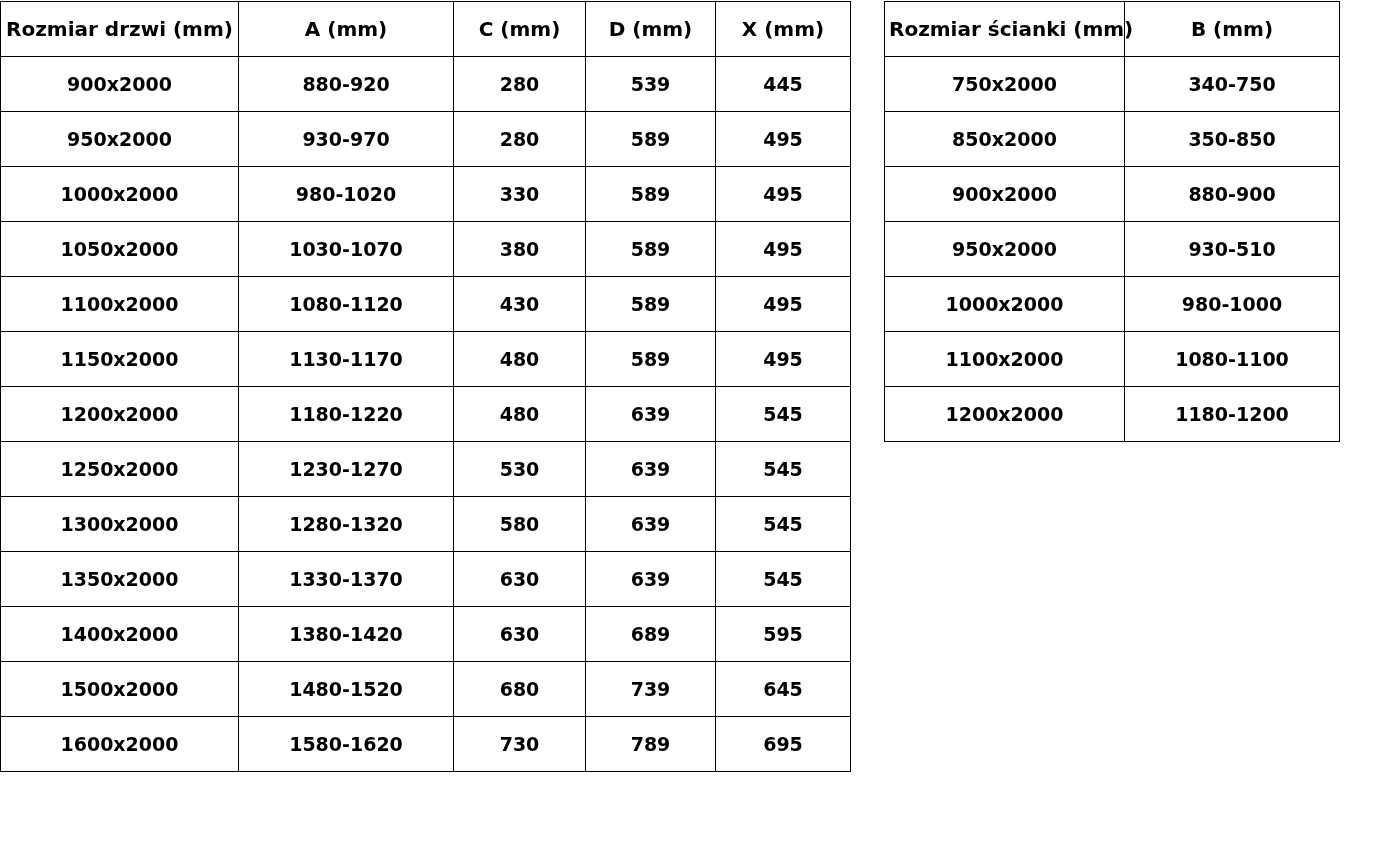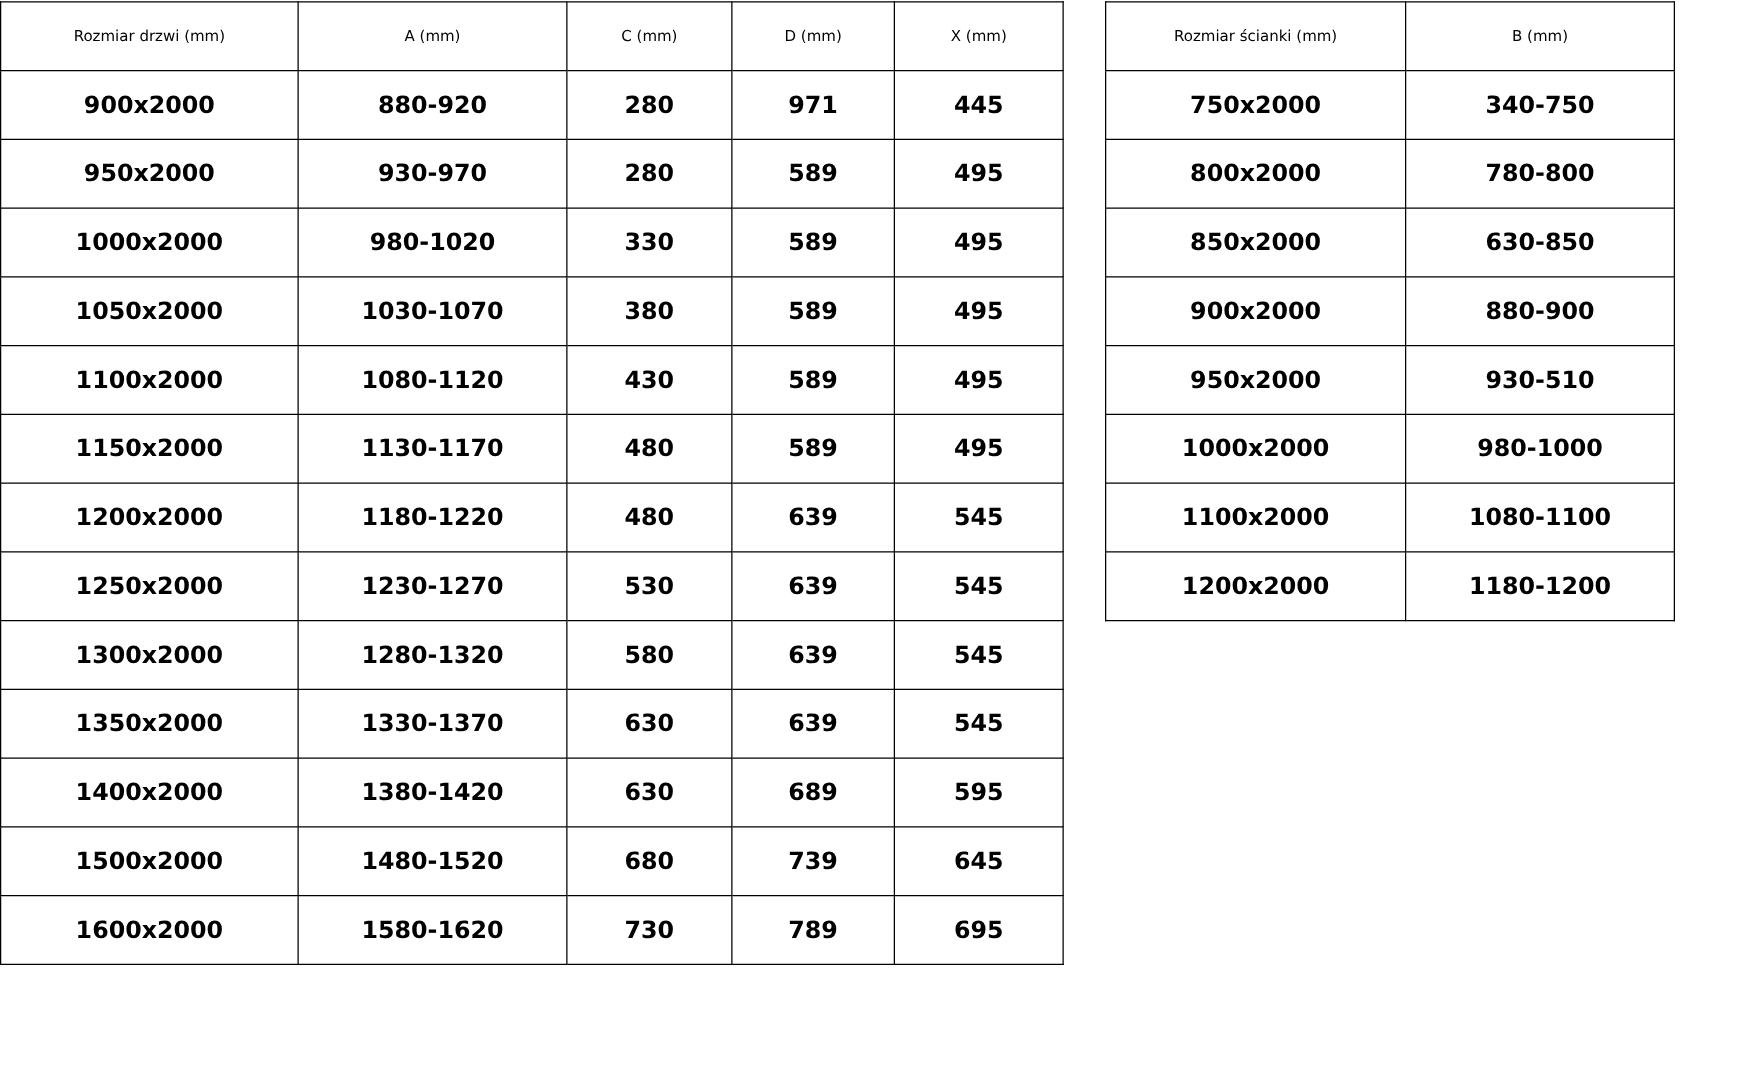--- a/index.html
+++ b/index.html
@@ -27,22 +27,22 @@
   td, th {
     border: 1px solid #000000;
     text-align: center;
     vertical-align: middle;
     font-size: 19px;
     height: 54px;
     padding: 0 4px;
     white-space: nowrap;
   }
   thead th {
-    font-weight: normal;
-    font-size: 12px;
+    font-weight: bold;
+    font-size: 20px;
     text-align: center;
   }
   tbody td {
     font-weight: bold;
   }
 
   
   #doors-table {
     position: absolute;
     left: 0px;
@@ -85,21 +85,21 @@
         <th>C (mm)</th>
         <th>D (mm)</th>
         <th>X (mm)</th>
       </tr>
     </thead>
     <tbody>
       <tr>
         <td>900x2000</td>
         <td>880-920</td>
         <td>280</td>
-        <td>971</td>
+        <td>539</td>
         <td>445</td>
       </tr>
       <tr>
         <td>950x2000</td>
         <td>930-970</td>
         <td>280</td>
         <td>589</td>
         <td>495</td>
       </tr>
       <tr>
@@ -192,26 +192,22 @@
         <th>Rozmiar ścianki (mm)</th>
         <th>B (mm)</th>
       </tr>
     </thead>
     <tbody>
       <tr>
         <td>750x2000</td>
         <td>340-750</td>
       </tr>
       <tr>
-        <td>800x2000</td>
-        <td>780-800</td>
-      </tr>
-      <tr>
         <td>850x2000</td>
-        <td>630-850</td>
+        <td>350-850</td>
       </tr>
       <tr>
         <td>900x2000</td>
         <td>880-900</td>
       </tr>
       <tr>
         <td>950x2000</td>
         <td>930-510</td>
       </tr>
       <tr>

